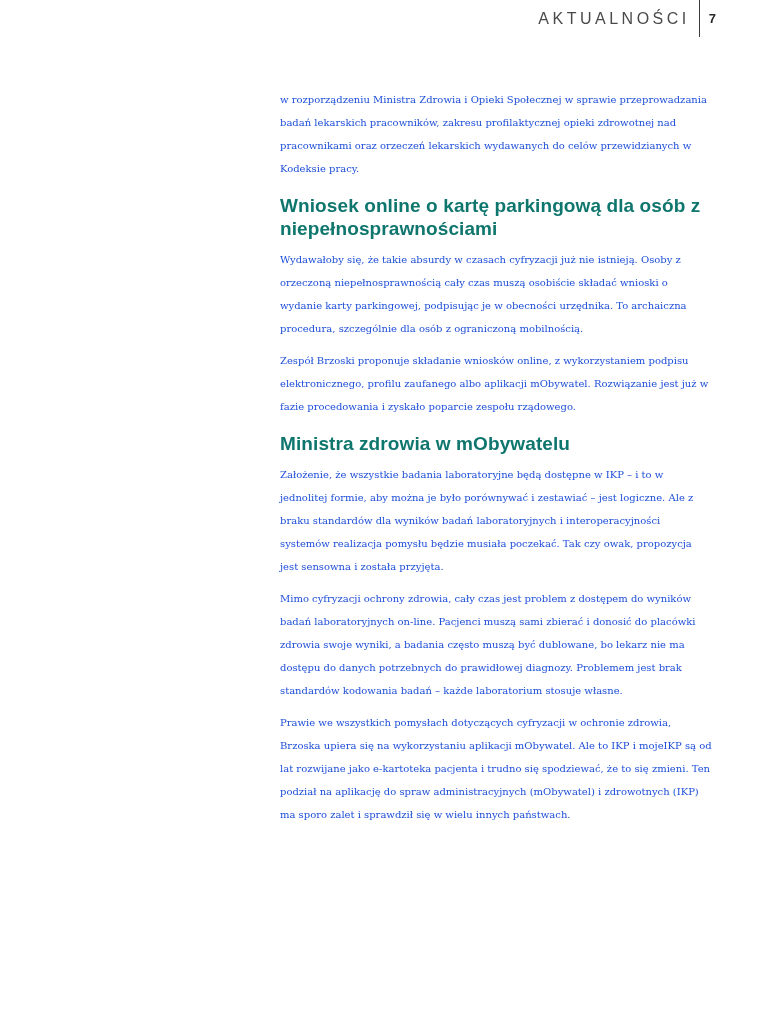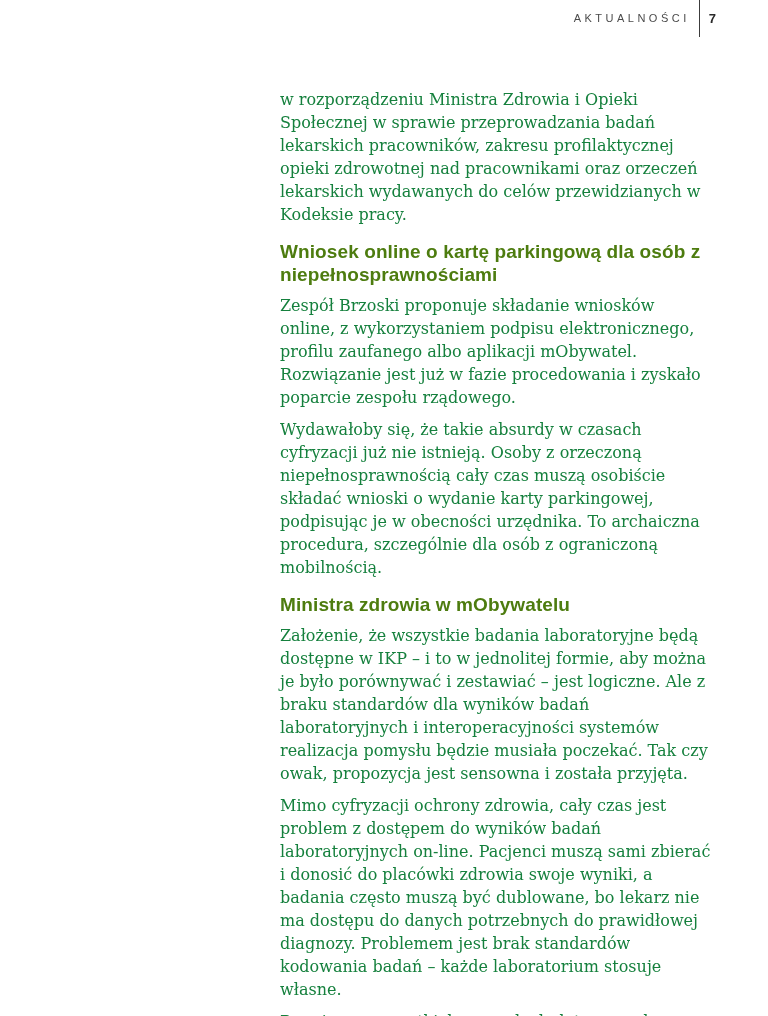--- a/index.html
+++ b/index.html
@@ -19,21 +19,21 @@
   
   .page-header {
     position: absolute;
     top: 0;
     right: 52px;
     display: flex;
     align-items: flex-start;
   }
   .section-label {
     font-family: "Liberation Sans", sans-serif;
-    font-size: 11px;
+    font-size: 16px;
     letter-spacing: 3.5px;
     color: #4a4a4a;
     line-height: 37px;
     padding-right: 9px;
   }
   .header-divider {
     width: 1px;
     height: 37px;
     background: #3c3c3c;
   }
@@ -49,57 +49,57 @@
   
   .content {
     position: absolute;
     left: 280px;
     top: 88px;
     width: 432px;
   }
   .content p {
     margin: 0 0 9px 0;
     font-family: "DejaVu Serif", serif;
-    font-size: 16px;
+    font-size: 10px;
     line-height: 23px;
-    color: #15803d;
+    color: #1d4ed8;
     text-align: left;
     hyphens: auto;
     -webkit-hyphens: auto;
   }
   .content h2 {
     margin: 14px 0 8px 0;
     font-family: "Liberation Sans", sans-serif;
     font-size: 19px;
     line-height: 23px;
     font-weight: 700;
-    color: #4d7c0f;
+    color: #0f766e;
     letter-spacing: 0.1px;
   }
 </style>
 </head>
 <body>
 
 <div class="page">
 
   <header class="page-header">
     <span class="section-label">AKTUALNOŚCI</span>
     <span class="header-divider"></span>
     <span class="page-number">7</span>
   </header>
 
   <main class="content">
 
     <p>w rozporządzeniu Ministra Zdrowia i Opieki Społecznej w sprawie przeprowadzania badań lekarskich pracowników, zakresu profilaktycznej opieki zdrowotnej nad pracownikami oraz orzeczeń lekarskich wydawanych do celów przewidzianych w Kodeksie pracy.</p>
 
     <h2>Wniosek online o kartę parkingową dla osób z niepełnosprawnościami</h2>
 
+    <p>Wydawałoby się, że takie absurdy w czasach cyfryzacji już nie istnieją. Osoby z orzeczoną niepełnosprawnością cały czas muszą osobiście składać wnioski o wydanie karty parkingowej, podpisując je w obecności urzędnika. To archaiczna procedura, szczególnie dla osób z ograniczoną mobilnością.</p>
+
     <p>Zespół Brzoski proponuje składanie wniosków online, z wykorzystaniem podpisu elektronicznego, profilu zaufanego albo aplikacji mObywatel. Rozwiązanie jest już w fazie procedowania i zyskało poparcie zespołu rządowego.</p>
-
-    <p>Wydawałoby się, że takie absurdy w czasach cyfryzacji już nie istnieją. Osoby z orzeczoną niepełnosprawnością cały czas muszą osobiście składać wnioski o wydanie karty parkingowej, podpisując je w obecności urzędnika. To archaiczna procedura, szczególnie dla osób z ograniczoną mobilnością.</p>
 
     <h2>Ministra zdrowia w mObywatelu</h2>
 
     <p>Założenie, że wszystkie badania laboratoryjne będą dostępne w IKP – i to w jednolitej formie, aby można je było porównywać i zestawiać – jest logiczne. Ale z braku standardów dla wyników badań laboratoryjnych i interoperacyjności systemów realizacja pomysłu będzie musiała poczekać. Tak czy owak, propozycja jest sensowna i została przyjęta.</p>
 
     <p>Mimo cyfryzacji ochrony zdrowia, cały czas jest problem z dostępem do wyników badań laboratoryjnych on-line. Pacjenci muszą sami zbierać i donosić do placówki zdrowia swoje wyniki, a badania często muszą być dublowane, bo lekarz nie ma dostępu do danych potrzebnych do prawidłowej diagnozy. Problemem jest brak standardów kodowania badań – każde laboratorium stosuje własne.</p>
 
     <p>
       <span>Prawie we wszystkich pomysłach dotyczących cyfryzacji w ochronie zdrowia, Brzoska upiera się na wykorzystaniu aplikacji mObywatel. Ale to IKP i mojeIKP są od lat rozwijane jako e-kartoteka pacjenta i trudno się spodziewać, że to się zmieni. Ten podział na aplikację do spraw administracyjnych (mObywatel) i zdrowotnych (IKP) ma sporo zalet i sprawdził się w wielu innych państwach.</span>
     </p>

